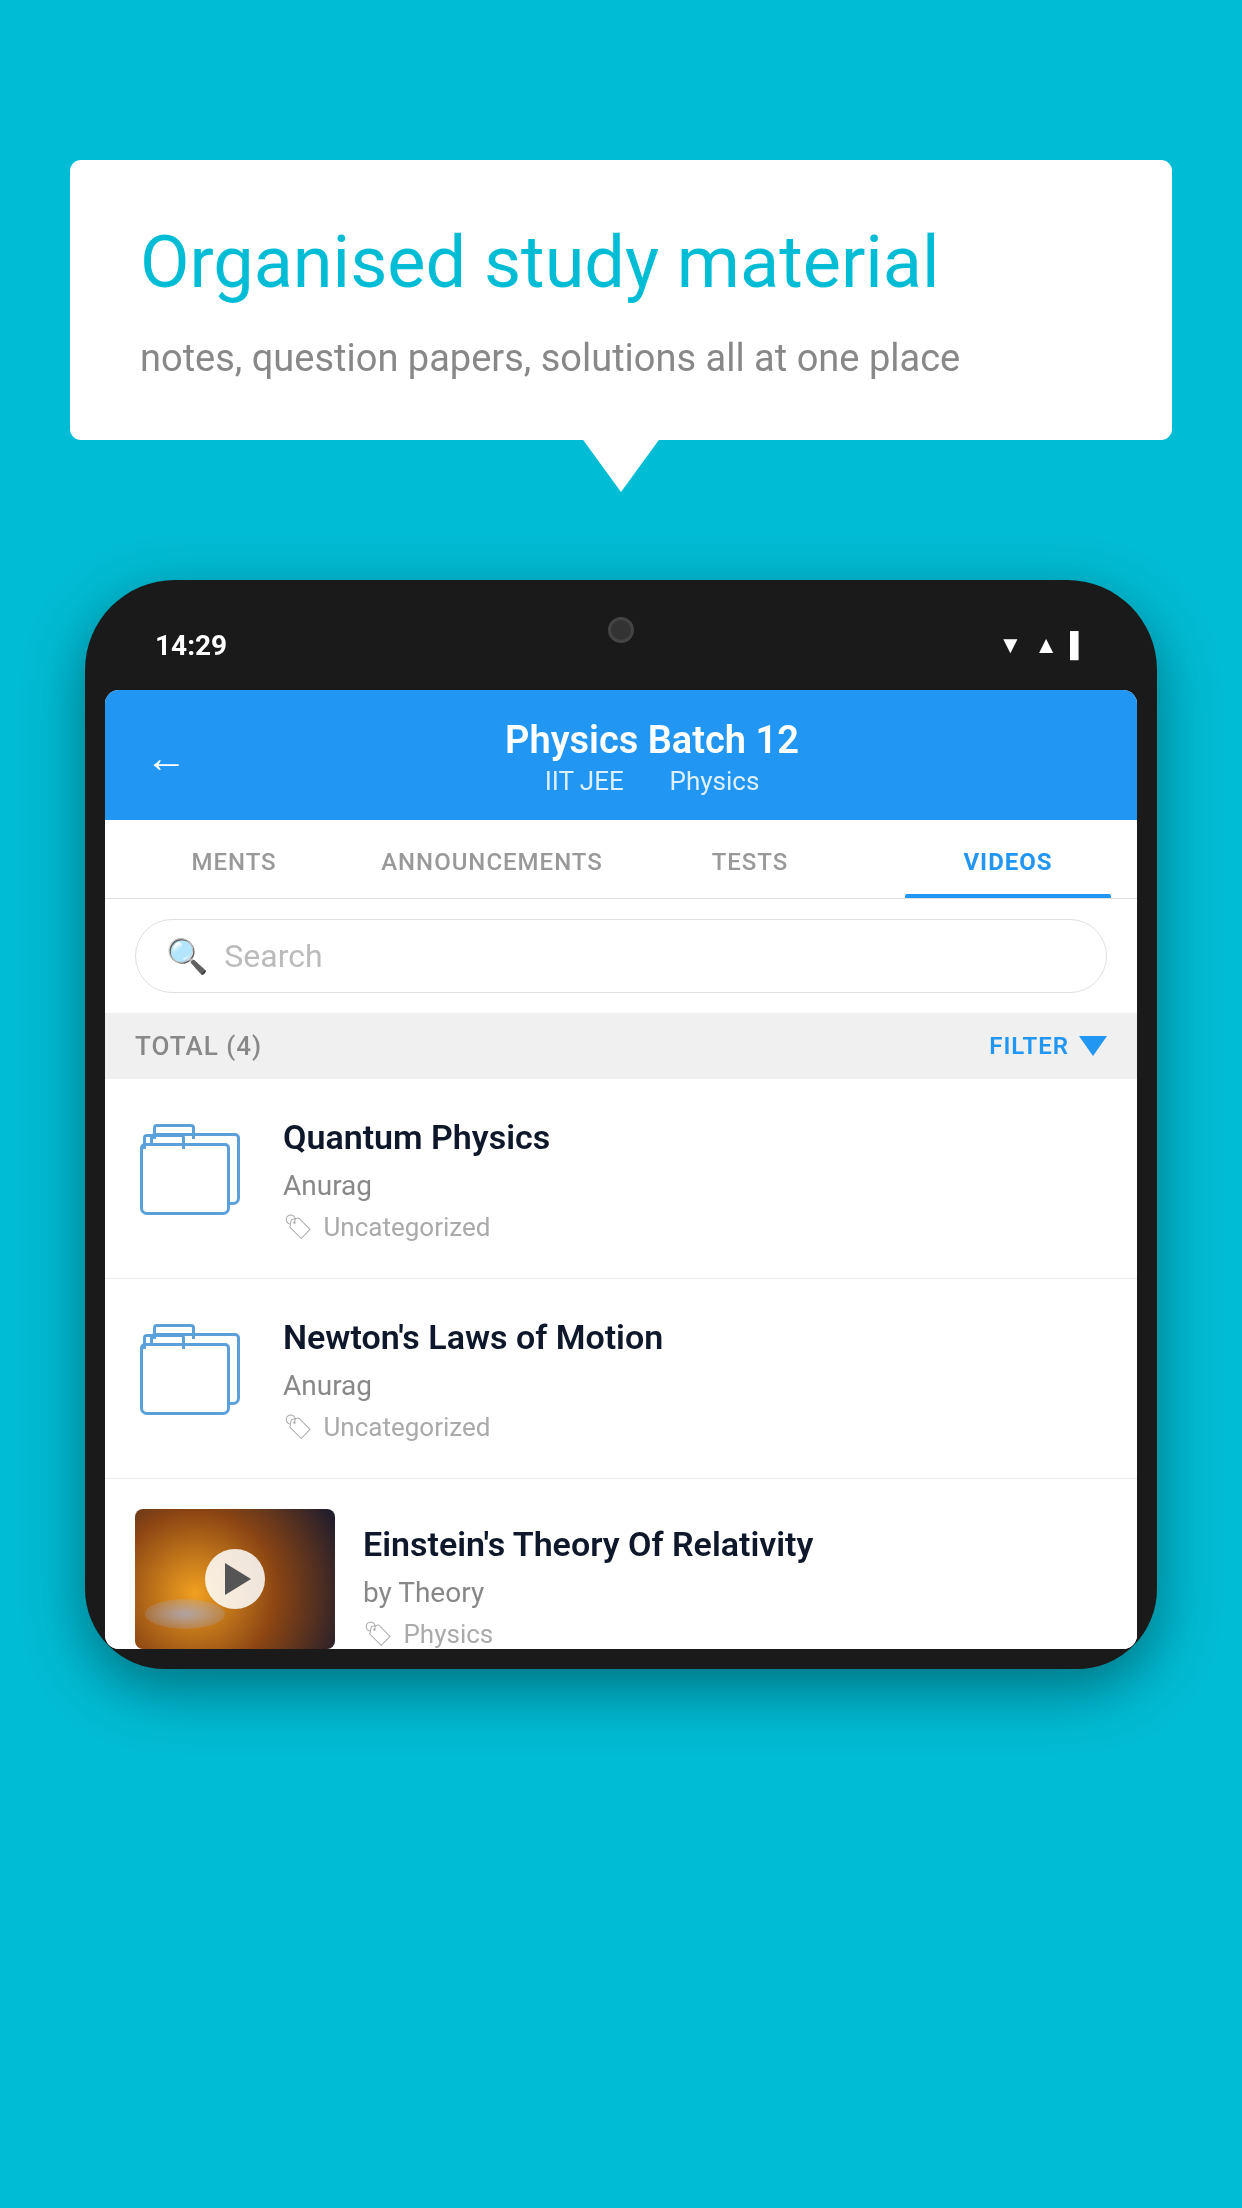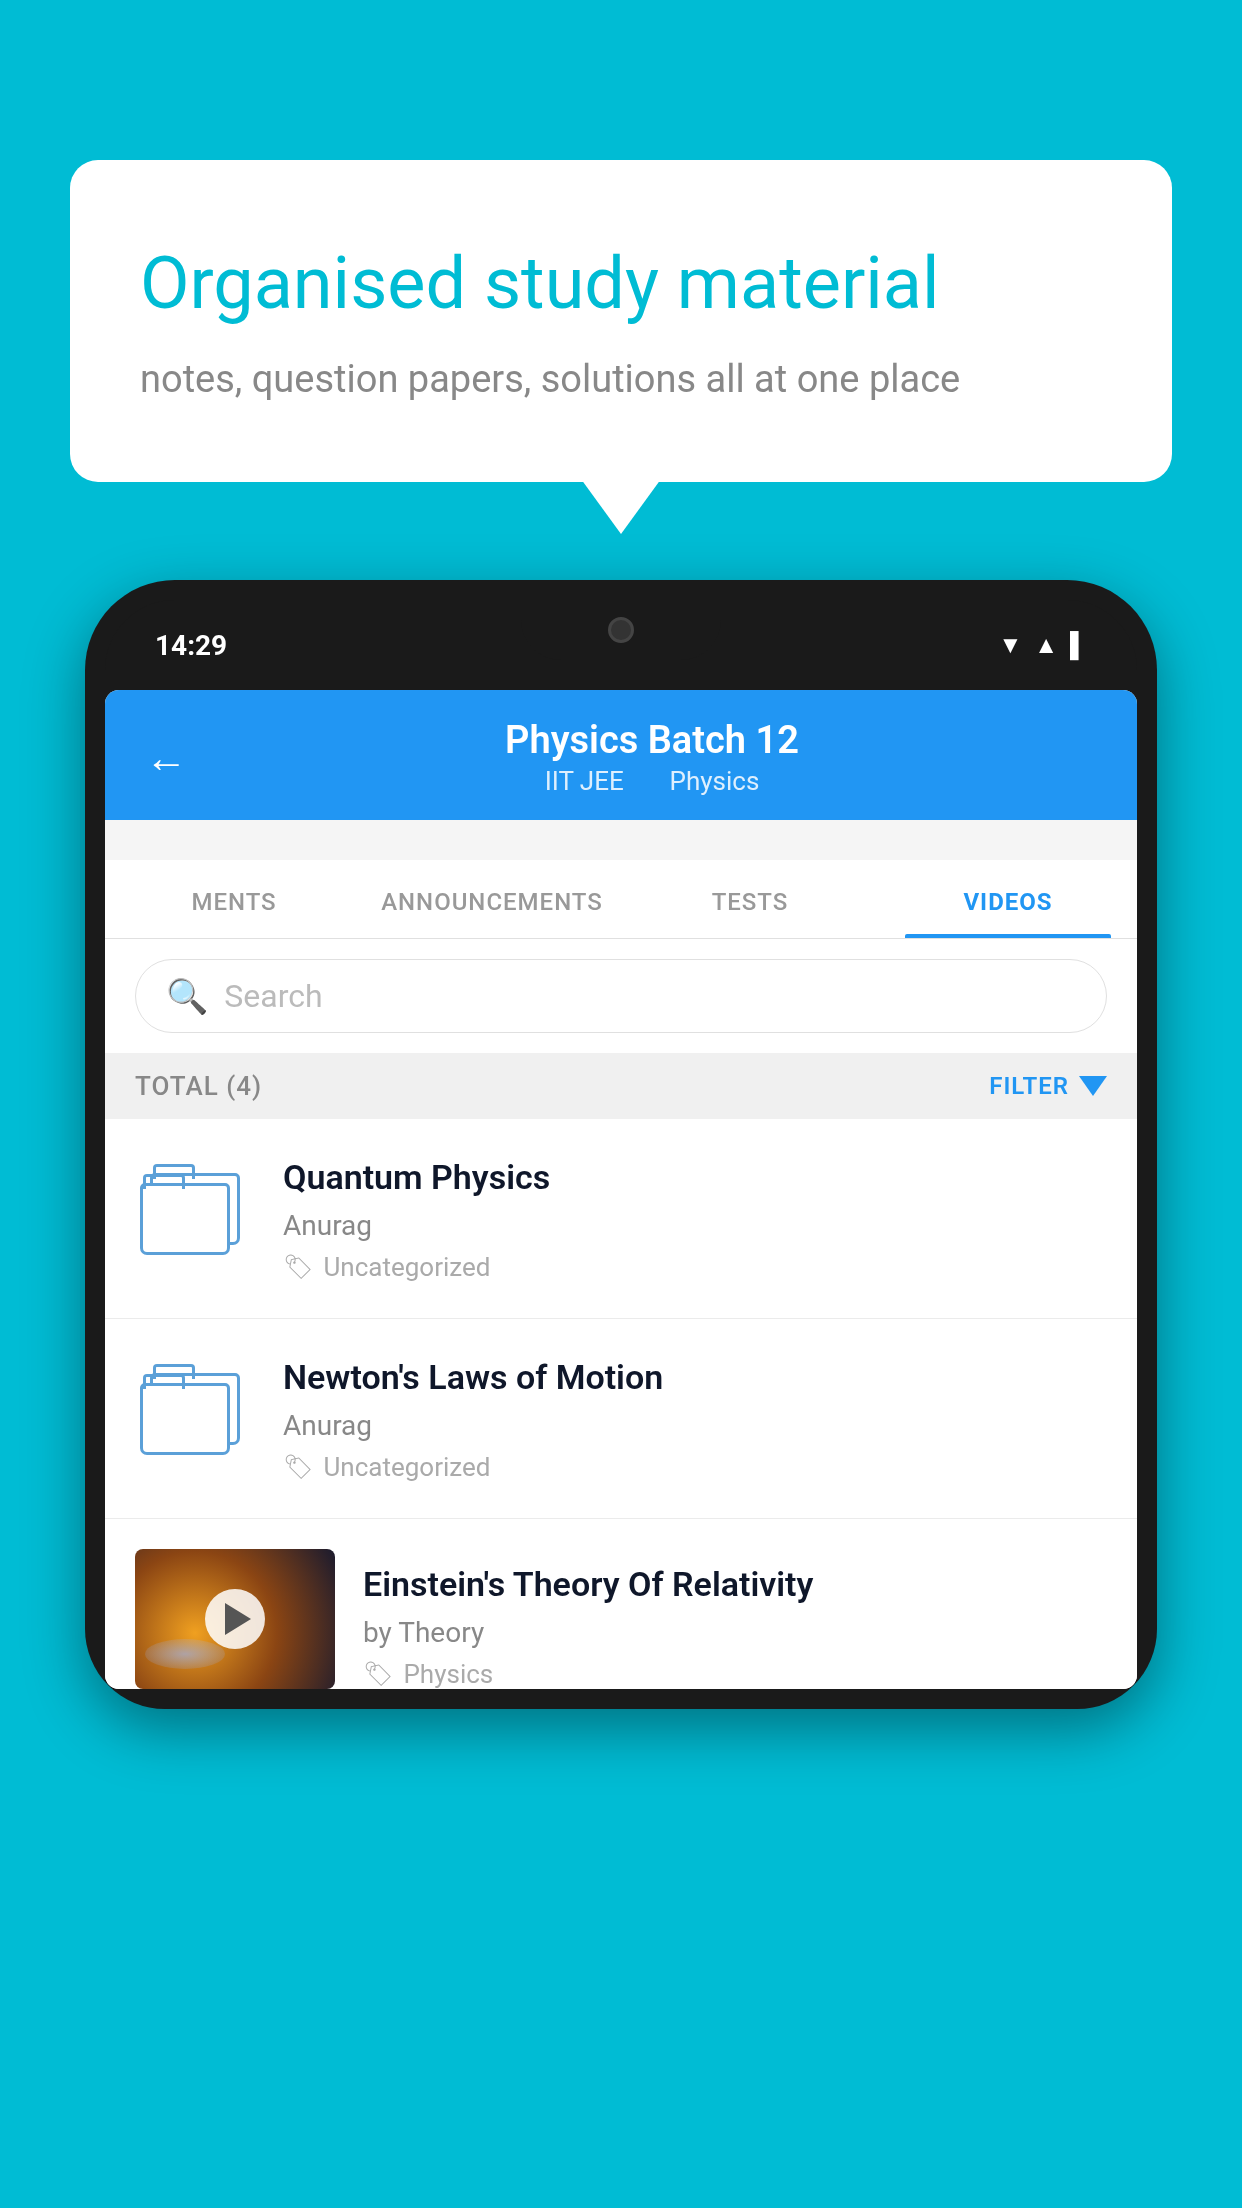--- a/index.html
+++ b/index.html
@@ -16,22 +16,22 @@
     
     .speech-bubble-container {
       position: absolute;
       top: 160px;
       left: 70px;
       right: 70px;
     }
 
     .speech-bubble {
       background: white;
-      border-radius: 28px;
-      padding: 81px 70px;
+      border-radius: 11px;
+      padding: 60px 70px;
       position: relative;
     }
 
     .speech-bubble::after {
       content: '';
       position: absolute;
       bottom: -52px;
       left: 50%;
       transform: translateX(-50%);
       width: 0;
@@ -169,21 +169,20 @@
     .header-subtitle span {
       margin: 0 10px;
     }
 
     
     .tabs-bar {
       background: white;
       display: flex;
       border-bottom: 1px solid #e0e0e0;
       overflow: hidden;
-      margin-top: 40px;
     }
 
     .tab-item {
       flex: 1;
       text-align: center;
       padding: 28px 10px 22px;
       font-size: 24px;
       font-weight: 500;
       color: #999;
       letter-spacing: 1px;

